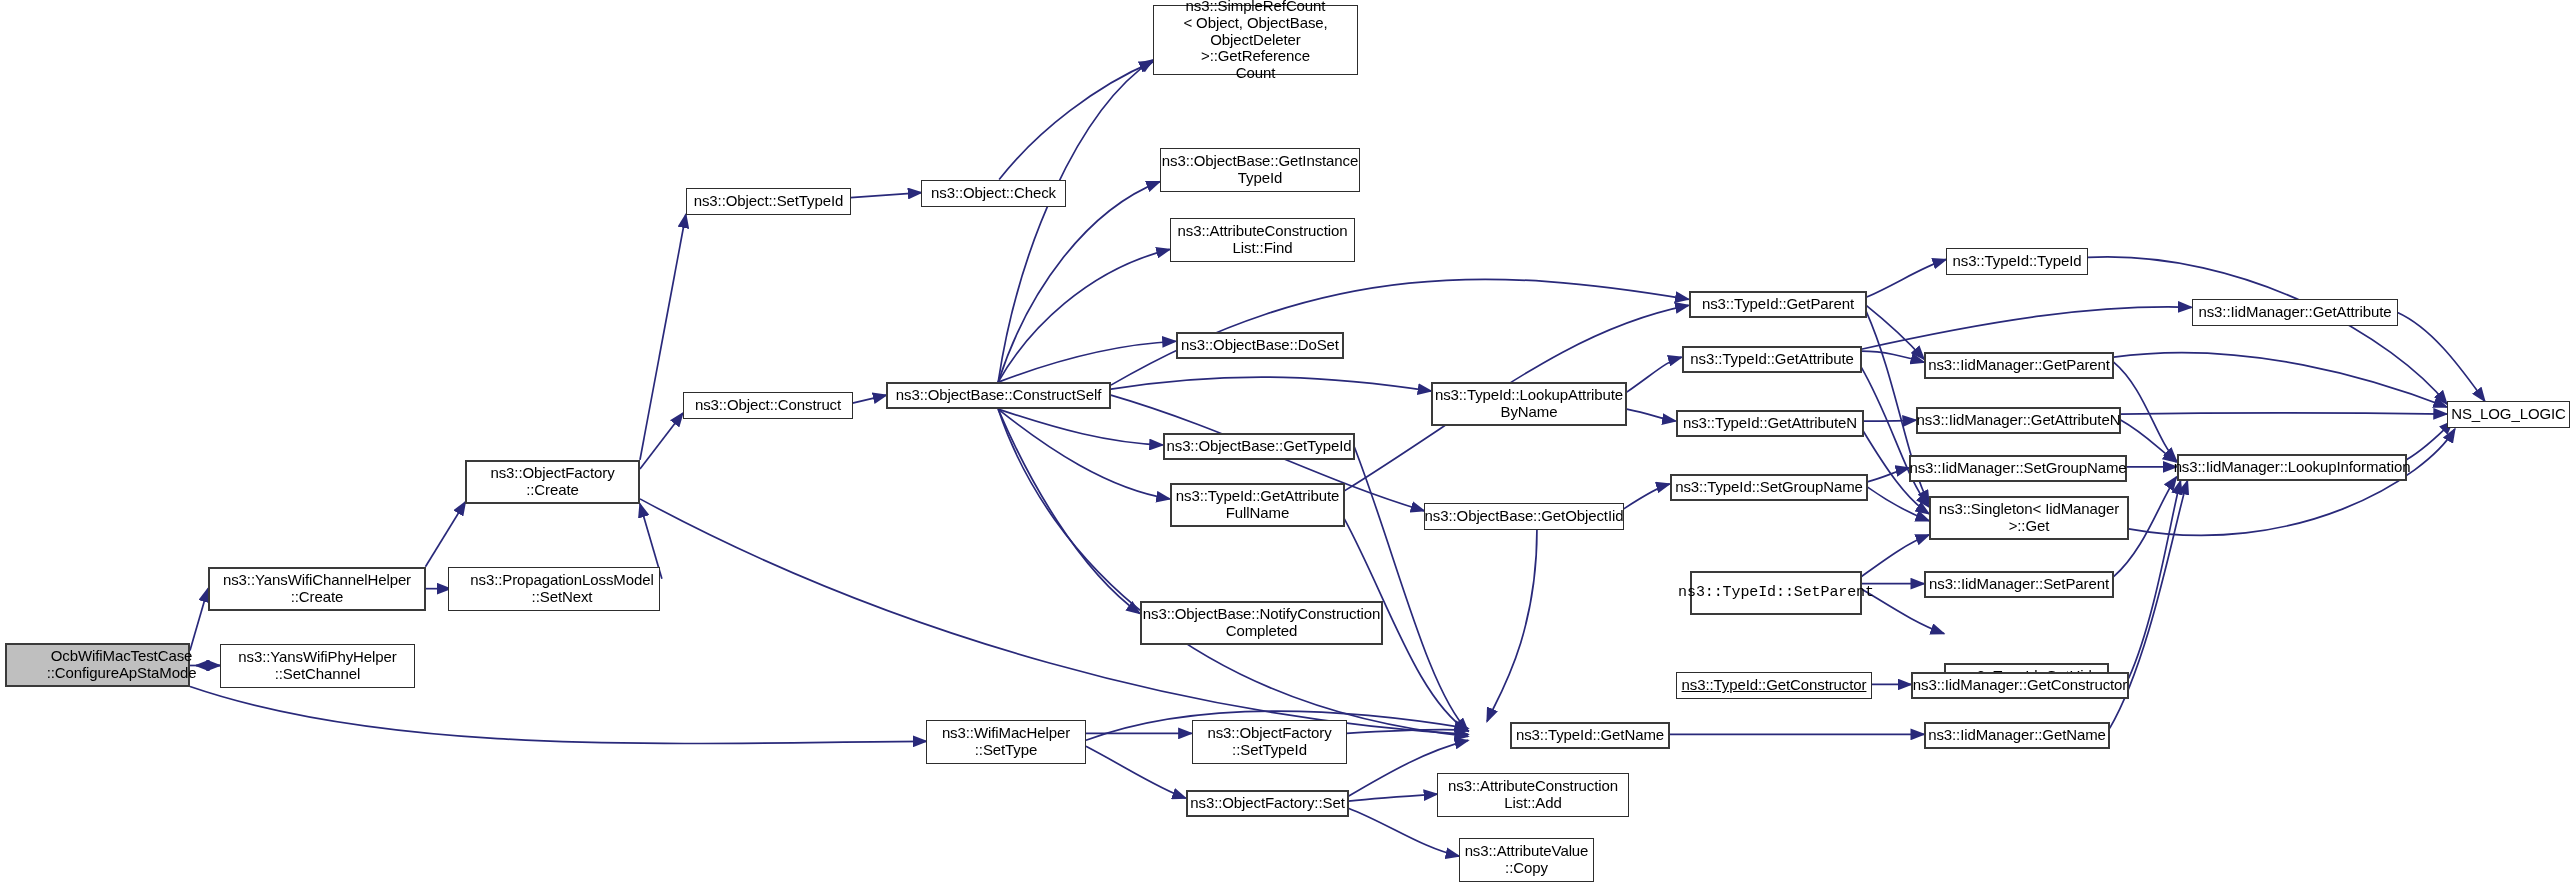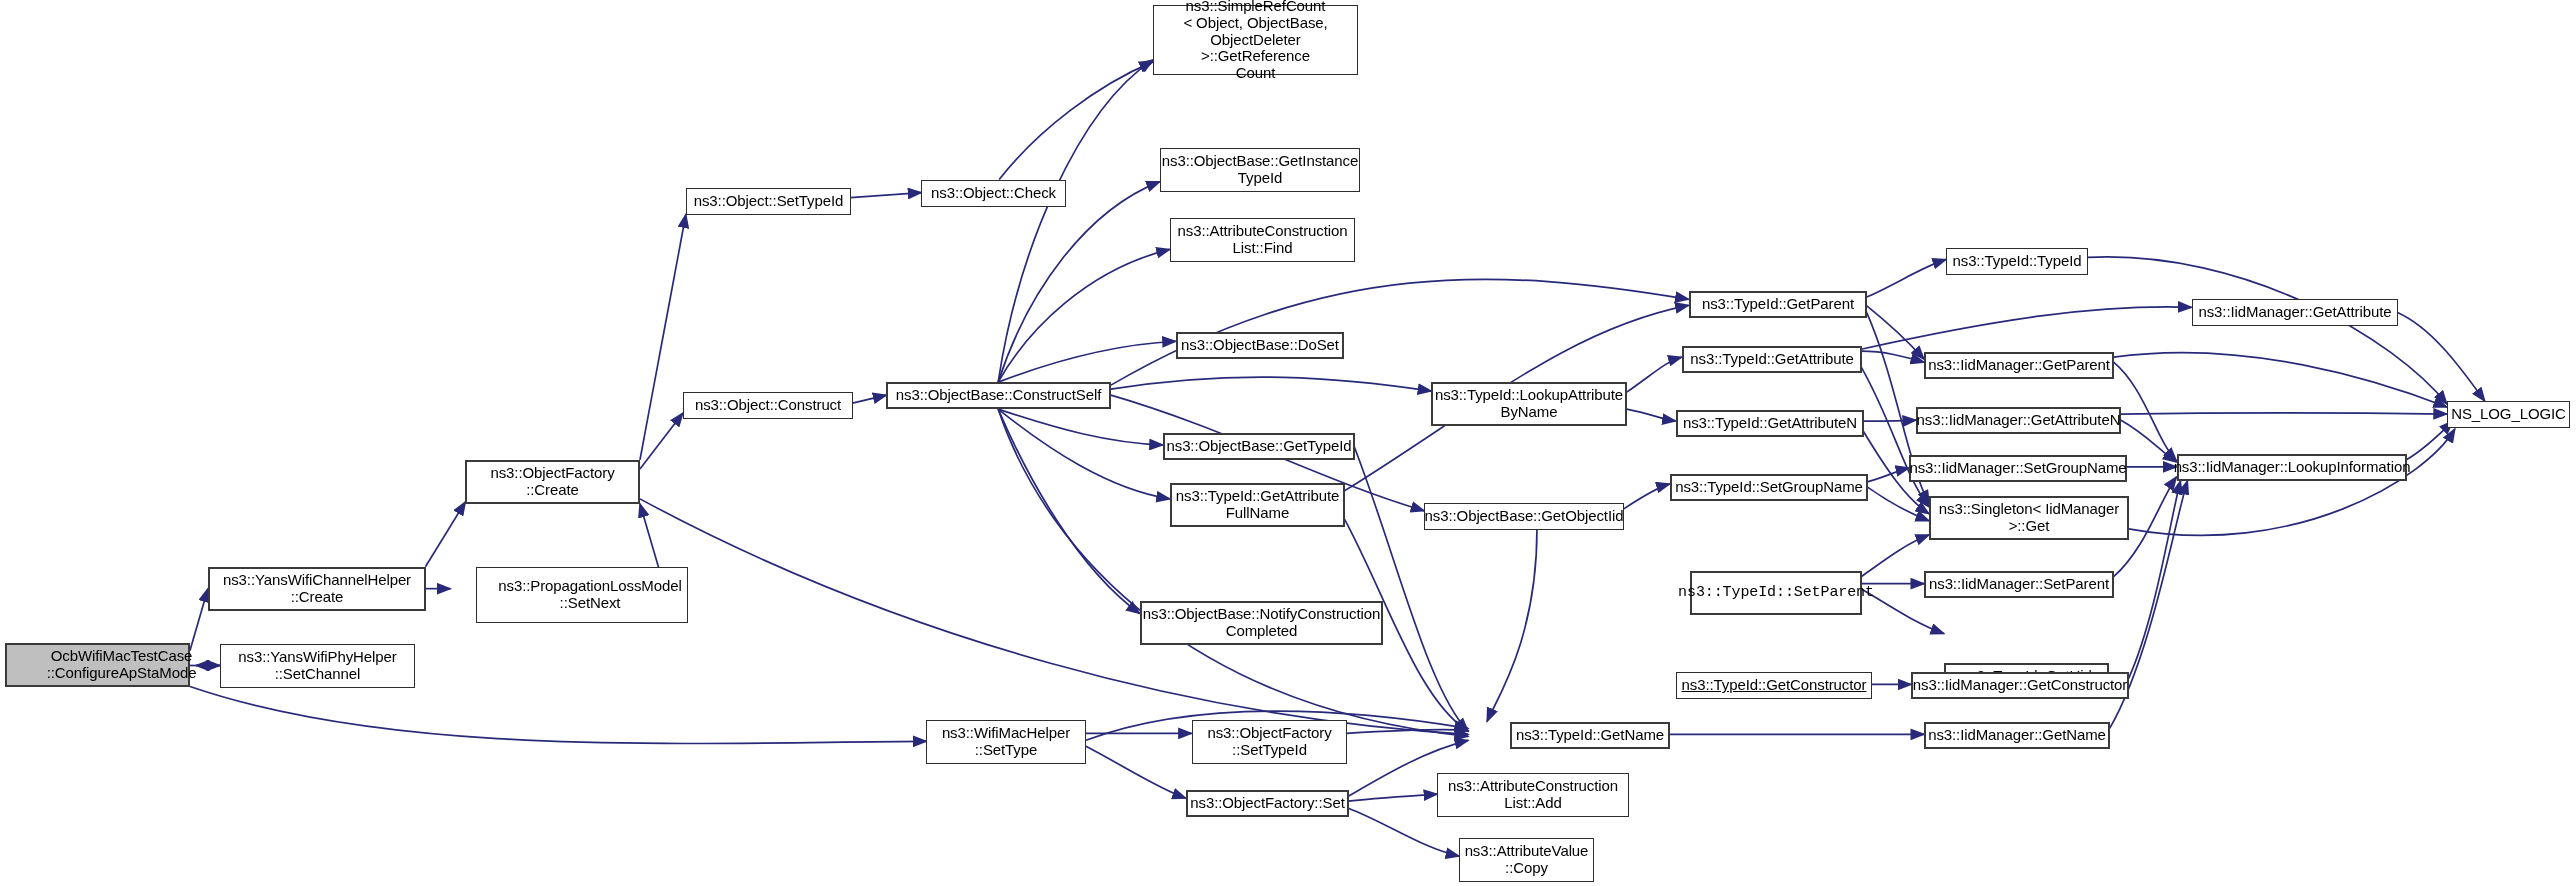--- a/index.html
+++ b/index.html
@@ -128,21 +128,21 @@
   </svg>
   <div id="node-layer">
       <div class="node root thick" style="left: 5px; top: 643px; width: 185px; height: 44px;">OcbWifiMacTestCase
 ::ConfigureApStaMode</div>
       <div class="node thick" style="left: 208px; top: 567px; width: 218px; height: 44px;">ns3::YansWifiChannelHelper
 ::Create</div>
       <div class="node" style="left: 220px; top: 644px; width: 195px; height: 44px;">ns3::YansWifiPhyHelper
 ::SetChannel</div>
       <div class="node thick" style="left: 465px; top: 460px; width: 175px; height: 44px;">ns3::ObjectFactory
 ::Create</div>
-      <div class="node" style="left: 476px; top: 567px; width: 212px; height: 56px; padding-left: 16px;">ns3::PropagationLossModel
+      <div class="node" style="left: 448px; top: 567px; width: 212px; height: 44px; padding-left: 16px;">ns3::PropagationLossModel
 ::SetNext</div>
       <div class="node" style="left: 686px; top: 188px; width: 165px; height: 27px;">ns3::Object::SetTypeId</div>
       <div class="node" style="left: 683px; top: 392px; width: 170px; height: 27px;">ns3::Object::Construct</div>
       <div class="node" style="left: 921px; top: 180px; width: 145px; height: 27px;">ns3::Object::Check</div>
       <div class="node thick" style="left: 886px; top: 382px; width: 225px; height: 27px;">ns3::ObjectBase::ConstructSelf</div>
       <div class="node" style="left: 1153px; top: 5px; width: 205px; height: 70px;">ns3::SimpleRefCount
 &lt; Object, ObjectBase,
  ObjectDeleter &gt;::GetReference
 Count</div>
       <div class="node" style="left: 1160px; top: 148px; width: 200px; height: 44px;">ns3::ObjectBase::GetInstance

